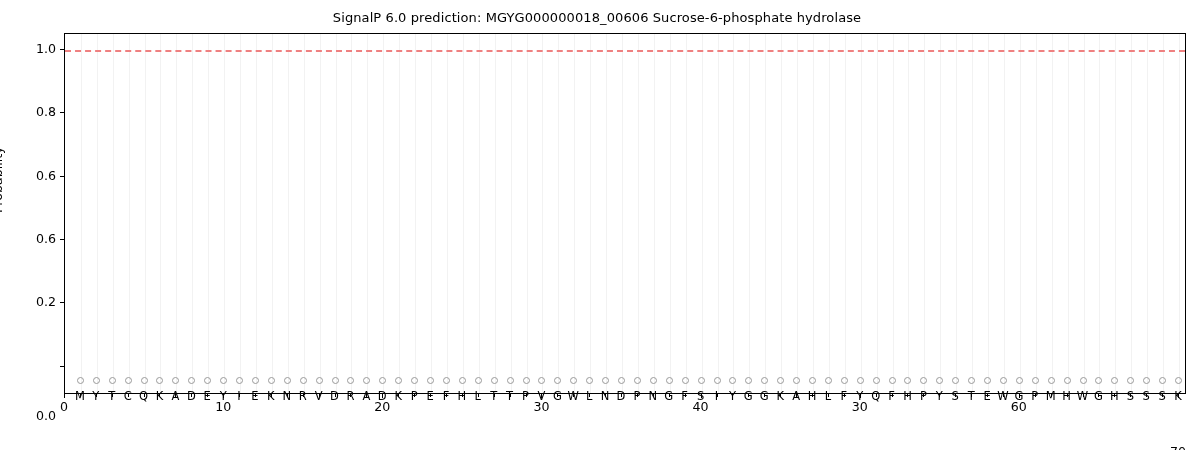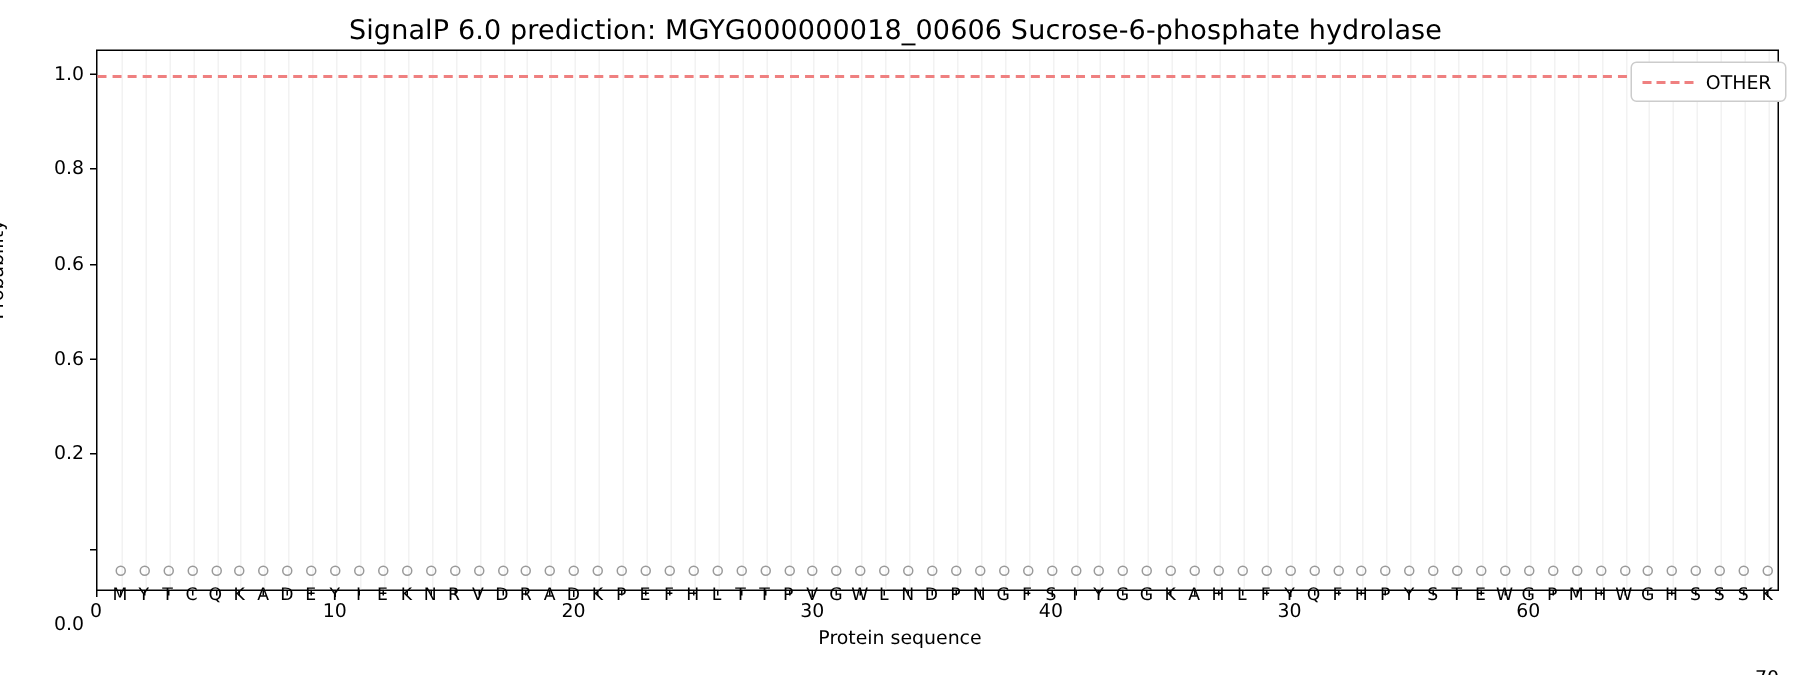--- a/index.html
+++ b/index.html
@@ -24,21 +24,21 @@
     height: 450px;
   }
 
   
   #chart-title {
     position: absolute;
     left: 0;
     top: 10px;
     width: 1194px;
     text-align: center;
-    font-size: 18px;
+    font-size: 13px;
     color: #000;
     letter-spacing: 0.1px;
   }
 
   
   
   #plot-area {
     position: absolute;
     left: 64px;
     top: 33px;
@@ -429,21 +429,20 @@
       <div class="xtick-mark" style="left: 1178.04px;"></div>
       <div class="xtick-label" style="left: 64px;">0</div>
       <div class="xtick-label" style="left: 223.15px;">10</div>
       <div class="xtick-label" style="left: 382.3px;">20</div>
       <div class="xtick-label" style="left: 541.45px;">30</div>
       <div class="xtick-label" style="left: 700.6px;">40</div>
       <div class="xtick-label" style="left: 859.74px;">30</div>
       <div class="xtick-label" style="left: 1018.89px;">60</div>
       <div class="xtick-label" style="left: 1178.04px; margin-top: 45px;">70</div>
     </div>
-  <div id="xlabel">Protein sequence</div>
 
   <div id="residues">
       <div class="residue" style="left: 79.91px; top: 389.88px;">M</div>
       <div class="residue" style="left: 95.83px; top: 389.88px;">Y</div>
       <div class="residue" style="left: 111.74px; top: 389.88px;">T</div>
       <div class="residue" style="left: 127.66px; top: 389.88px;">C</div>
       <div class="residue" style="left: 143.57px; top: 389.88px;">Q</div>
       <div class="residue" style="left: 159.49px; top: 389.88px;">K</div>
       <div class="residue" style="left: 175.4px; top: 389.88px;">A</div>
       <div class="residue" style="left: 191.32px; top: 389.88px;">D</div>
@@ -504,18 +503,14 @@
       <div class="residue" style="left: 1066.64px; top: 389.88px;">H</div>
       <div class="residue" style="left: 1082.55px; top: 389.88px;">W</div>
       <div class="residue" style="left: 1098.47px; top: 389.88px;">G</div>
       <div class="residue" style="left: 1114.38px; top: 389.88px;">H</div>
       <div class="residue" style="left: 1130.3px; top: 389.88px;">S</div>
       <div class="residue" style="left: 1146.21px; top: 389.88px;">S</div>
       <div class="residue" style="left: 1162.13px; top: 389.88px;">S</div>
       <div class="residue" style="left: 1178.04px; top: 389.88px;">K</div>
     </div>
 
-  <div id="legend">
-    <span id="legend-line"></span>
-    <span id="legend-label">OTHER</span>
-  </div>
 
 </div>
 
 </body></html>

